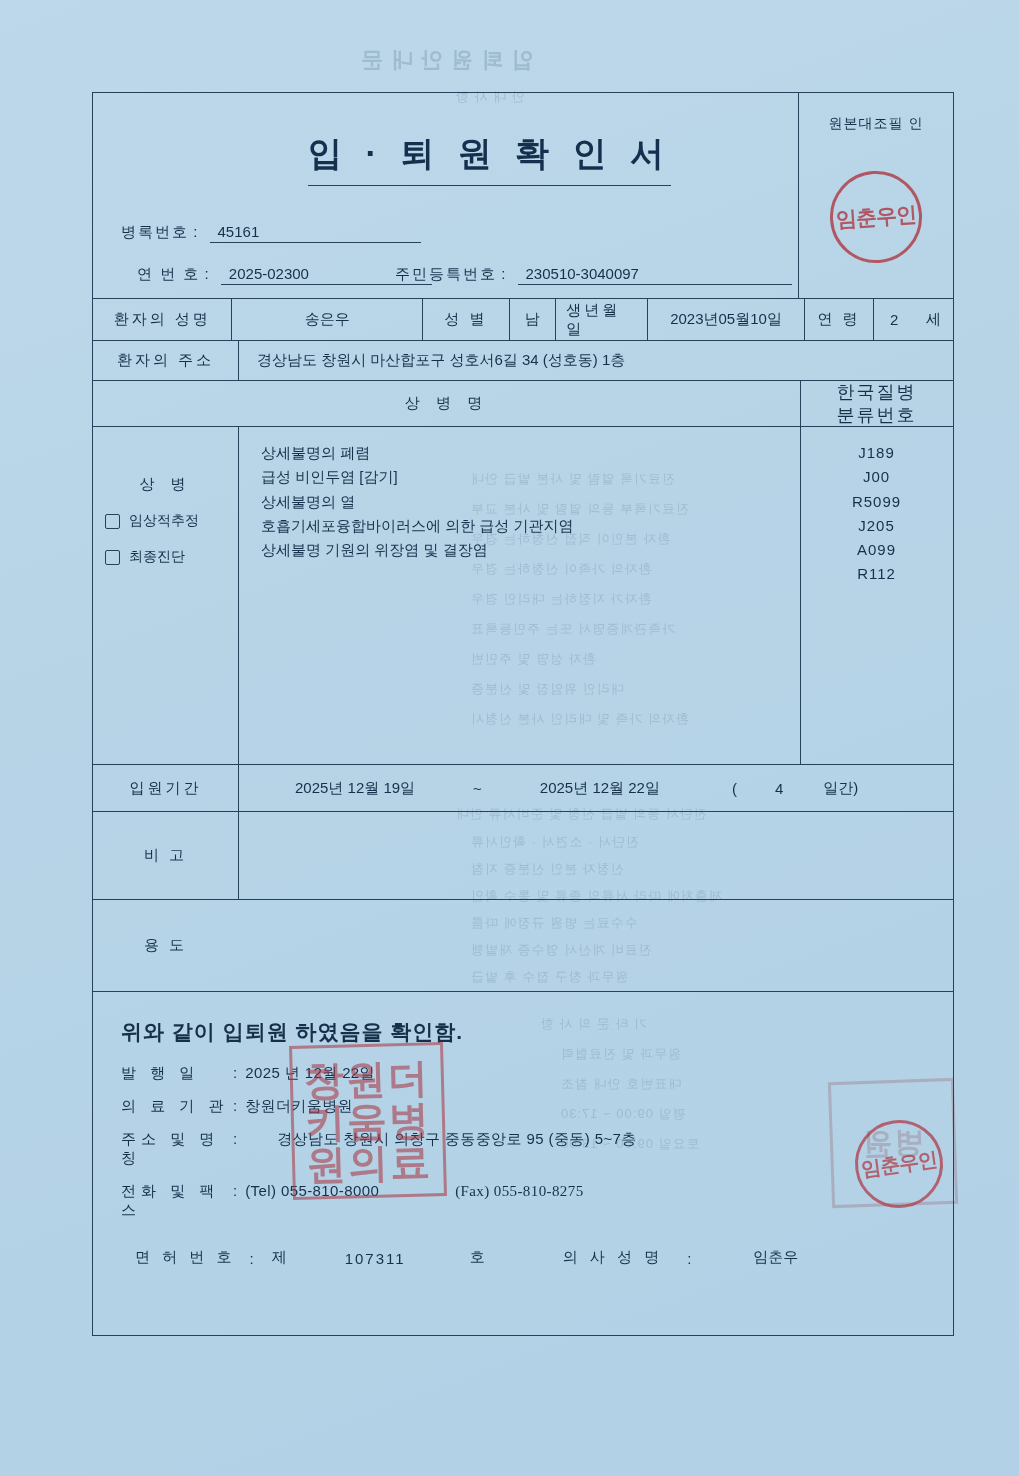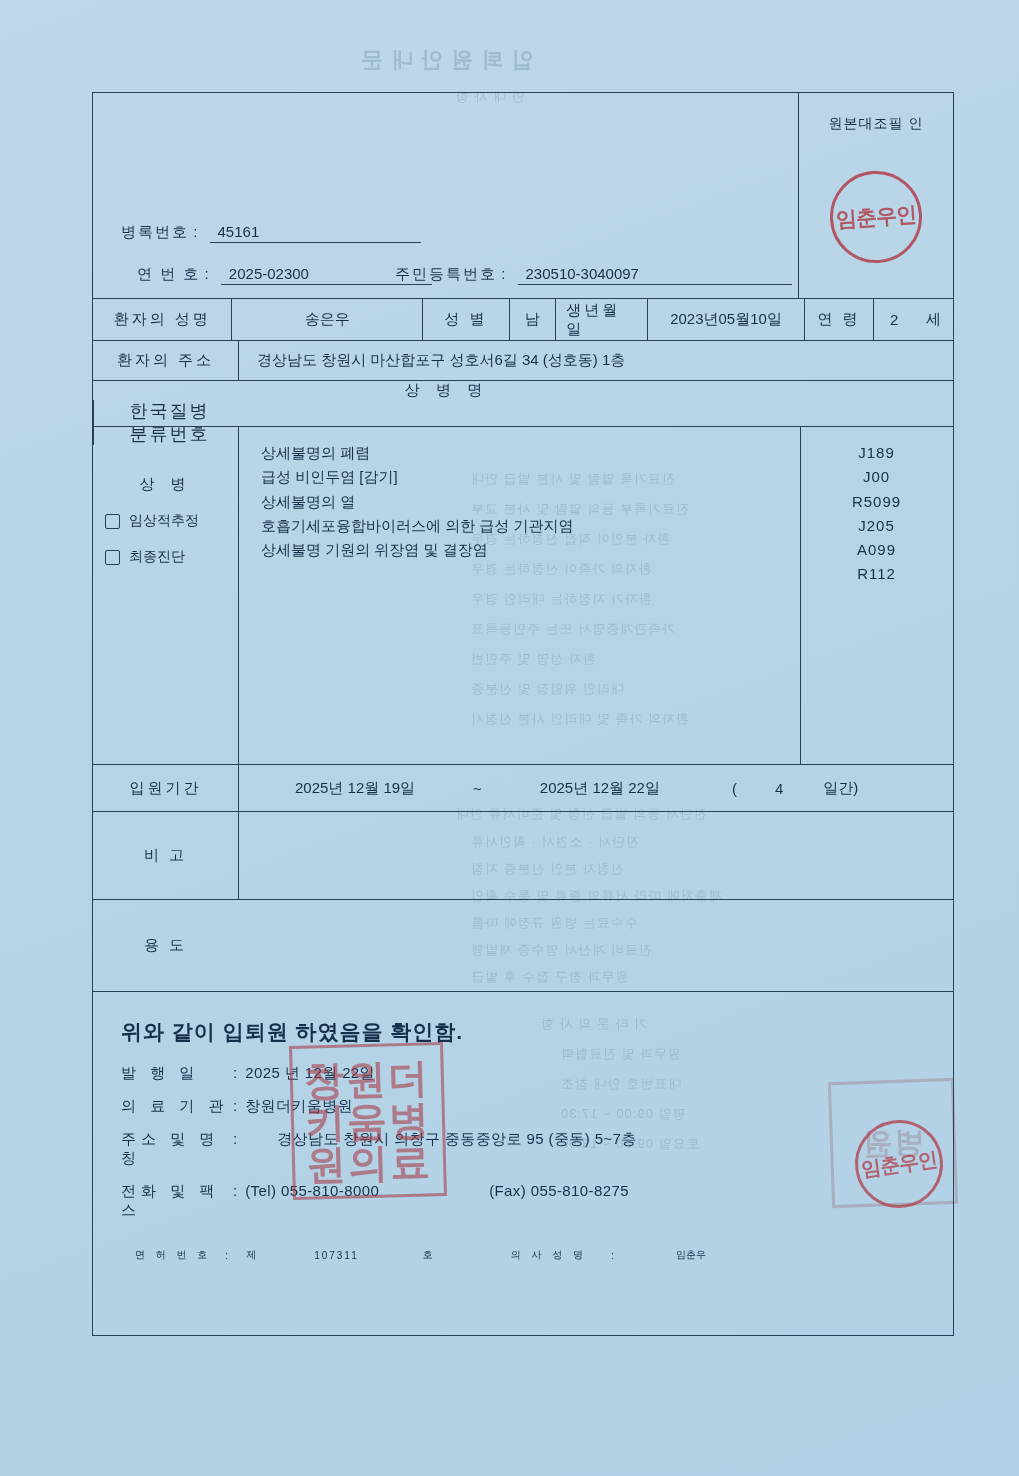--- a/index.html
+++ b/index.html
@@ -128,21 +128,21 @@
   .cell.bl { border-left: 1.3px solid #27415a; }
   .lbl {
     justify-content: center;
     letter-spacing: 3px;
   }
 
   .r-name { height: 42px; }
   .r-addr { height: 40px; }
 
   
-  .dx-head { height: 46px; flex-direction: column; }
+  .dx-head { height: 46px; }
   .dx-head .c-left { width: 707px; justify-content: center; letter-spacing: 6px; }
   .dx-head .c-right {
     width: 152px;
     justify-content: center;
     text-align: center;
     line-height: 1.25;
     font-size: 18px;
     letter-spacing: 2px;
     flex-direction: column;
   }
@@ -211,25 +211,25 @@
   .fline {
     font-size: 15px;
     margin: 0 0 14px 28px;
     display: flex;
     align-items: baseline;
   }
   .fkey { width: 112px; letter-spacing: 5px; }
   .fsep { margin: 0 8px 0 0; }
   .fval { letter-spacing: .4px; }
   .fval.indent { margin-left: 32px; }
-  .fax { margin-left: 110px; }
+  .fax { margin-left: 76px; font-family: Liberation Serif, serif; }
   .lic-row {
     display: flex;
-    align-items: center;
-    font-size: 10px;
+    align-items: flex-end;
+    font-size: 15px;
     margin: 28px 0 0 42px;
   }
   .lic-row .k { letter-spacing: 4px; }
   .lic-num { margin: 0 16px; letter-spacing: 2px; }
 
   .seal-square {
     position: absolute;
     left: 198px;
     top: 52px;
     width: 148px;
@@ -312,20 +312,21 @@
 <div class="ghost" style="left:540px; top:1015px;">기 타 문 의 사 항</div>
 <div class="ghost" style="left:560px; top:1045px;">원무과 및 진료협력</div>
 <div class="ghost" style="left:560px; top:1075px;">대표번호 안내 참조</div>
 <div class="ghost" style="left:560px; top:1105px;">평일 09:00 ~ 17:30</div>
 <div class="ghost" style="left:560px; top:1135px;">토요일 09:00 ~ 13:00</div>
 <div class="ghost ghost-seal" style="left:830px; top:1080px; position:absolute;">병원</div>
 
 <div class="doc">
 
   <div class="header-zone">
+    <div class="doc-title">입 · 퇴 원 확 인 서</div>
 
     <div class="verify-box">
       <div class="verify-label">원본대조필 인</div>
       <div class="stamp">임춘우인</div>
     </div>
 
     <div class="field-row" style="left:28px; top:130px;">
       <span class="f-label">병록번호</span>
       <span class="fsep">:</span>
       <span class="f-line" style="min-width:195px">45161</span>

